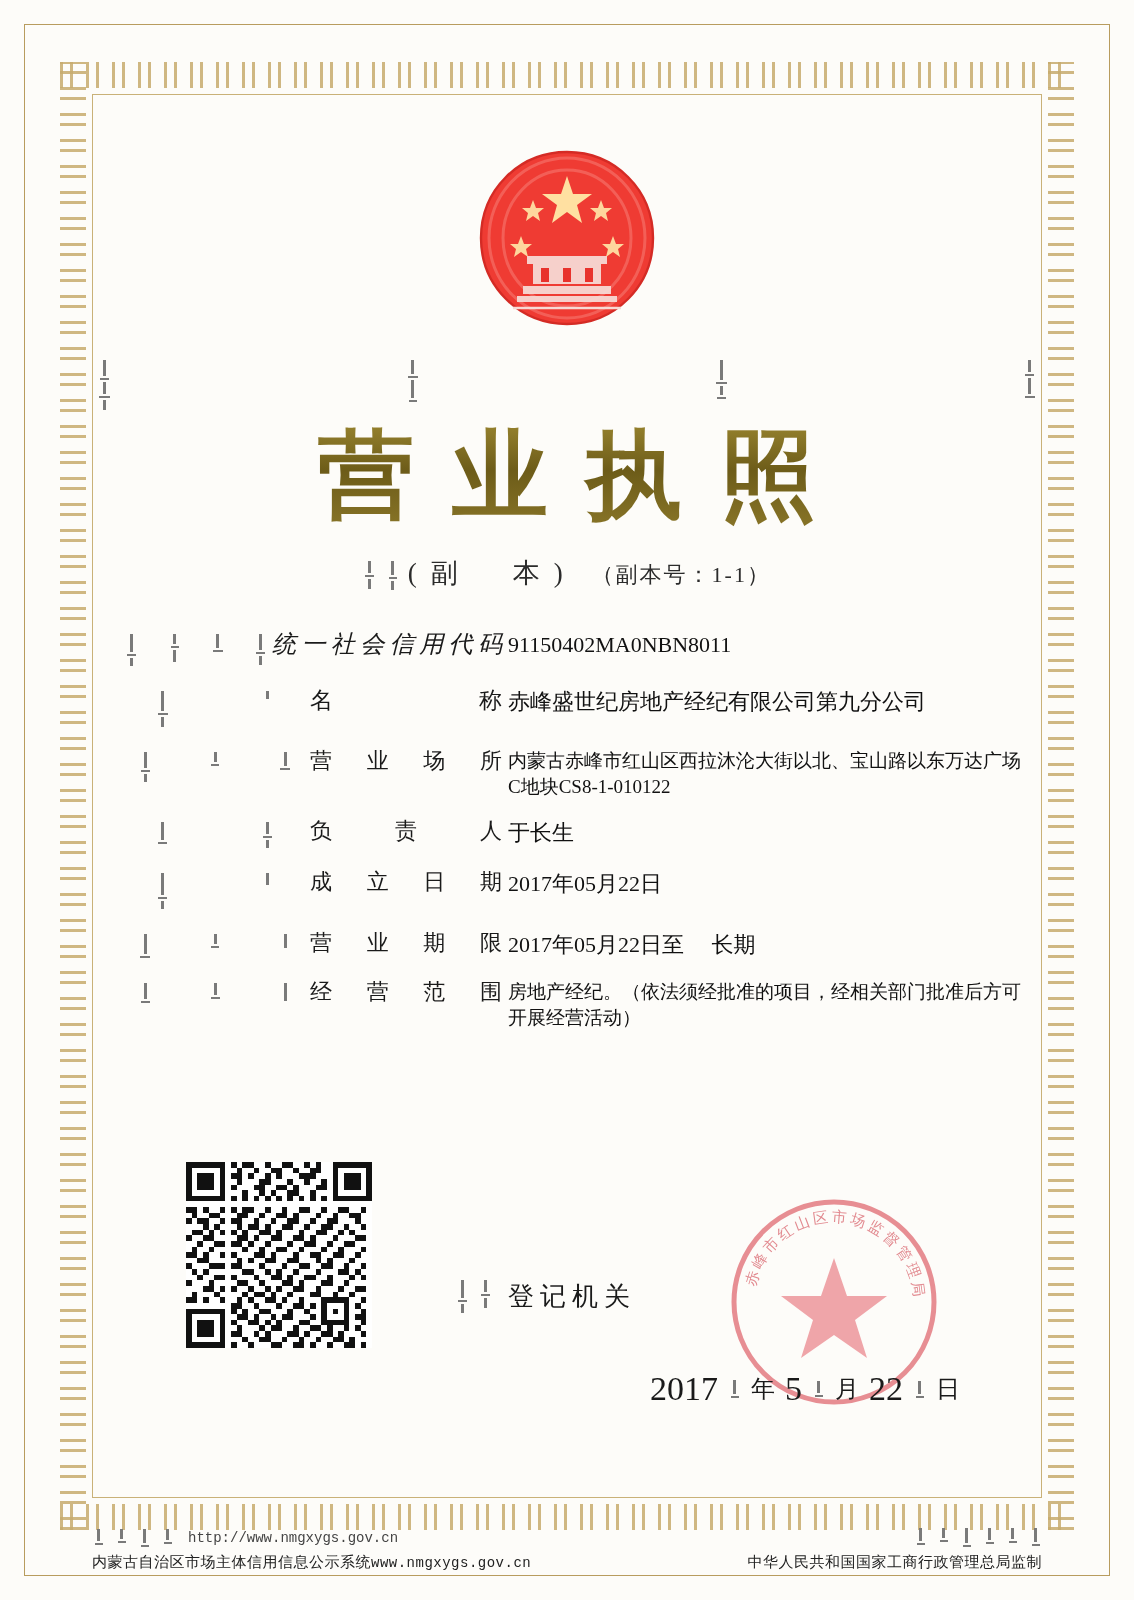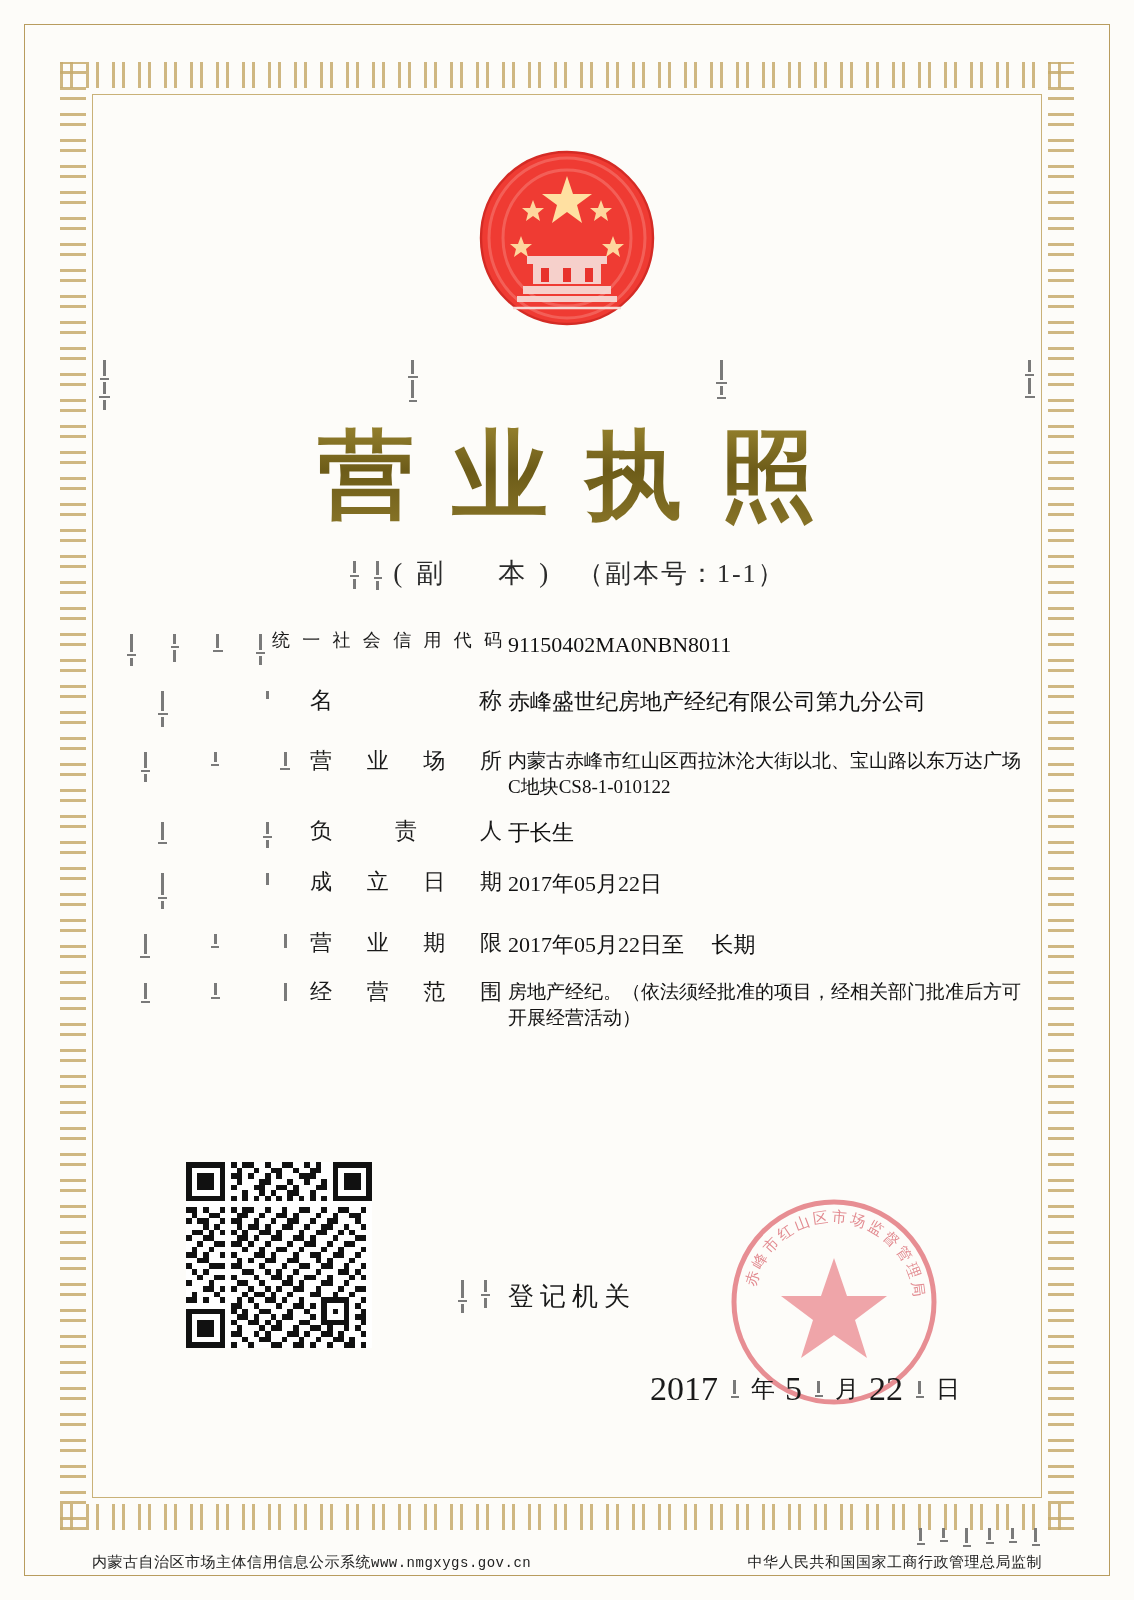--- a/index.html
+++ b/index.html
@@ -115,21 +115,21 @@
   .subtitle-row {
     position: absolute;
     top: 555px;
     left: 0; right: 0;
     text-align: center;
     font-size: 27px;
     color: #2b2b2b;
     letter-spacing: 2px;
   }
   .subtitle-main { letter-spacing: 14px; }
-  .subtitle-no { font-size: 26px; margin-left: 6px; }
+  .subtitle-no { font-size: 22px; margin-left: 6px; }
 
   
   .fields {
     position: absolute;
     left: 120px;
     right: 110px;
     top: 628px;
   }
   .field-row {
     display: flex;
@@ -161,21 +161,21 @@
   .field-value {
     flex: 1 1 auto;
     font-size: 22px;
     color: #111;
     line-height: 1.35;
     padding-top: 2px;
     word-break: break-all;
   }
   .field-value.small { font-size: 19px; }
   .field-value.mono { font-family: "Liberation Serif", serif; }
-  .code-row .field-label { width: 230px; flex: 0 0 230px; font-size: 18px; }
+  .code-row .field-label { width: 230px; flex: 0 0 230px; font-size: 24px; font-style: italic; }
   .code-row .field-mong { width: 152px; flex: 0 0 152px; }
 
   
   .qr {
     position: absolute;
     left: 186px;
     top: 1162px;
     width: 186px;
     height: 186px;
   }
@@ -825,20 +825,41 @@
     <span class="mg">
         <i style="width:3px;height:13px;"></i>
         <i style="width:8px;height:2px;"></i>
       </span>
     <span>日</span>
   </div>
 
   <div class="footer">
     <div class="footer-row">
       <div class="footer-left">
+        <div class="footer-line1">
+          <span class="mong-inline">
+            <span class="mg">
+                <i style="width:3px;height:12px;"></i>
+                <i style="width:8px;height:2px;"></i>
+              </span>
+            <span class="mg">
+                <i style="width:3px;height:10px;"></i>
+                <i style="width:8px;height:2px;"></i>
+              </span>
+            <span class="mg">
+                <i style="width:3px;height:14px;"></i>
+                <i style="width:8px;height:2px;"></i>
+              </span>
+            <span class="mg">
+                <i style="width:3px;height:11px;"></i>
+                <i style="width:8px;height:2px;"></i>
+              </span>
+          </span>
+          <span class="footer-url">http://www.nmgxygs.gov.cn</span>
+        </div>
         <div class="footer-line2">
           <span>内蒙古自治区市场主体信用信息公示系统</span><span class="footer-url">www.nmgxygs.gov.cn</span>
         </div>
       </div>
       <div class="footer-right">
         <div class="footer-line1" style="justify-content:flex-end;">
           <span class="mong-inline">
             <span class="mg">
                 <i style="width:3px;height:13px;"></i>
                 <i style="width:8px;height:2px;"></i>

